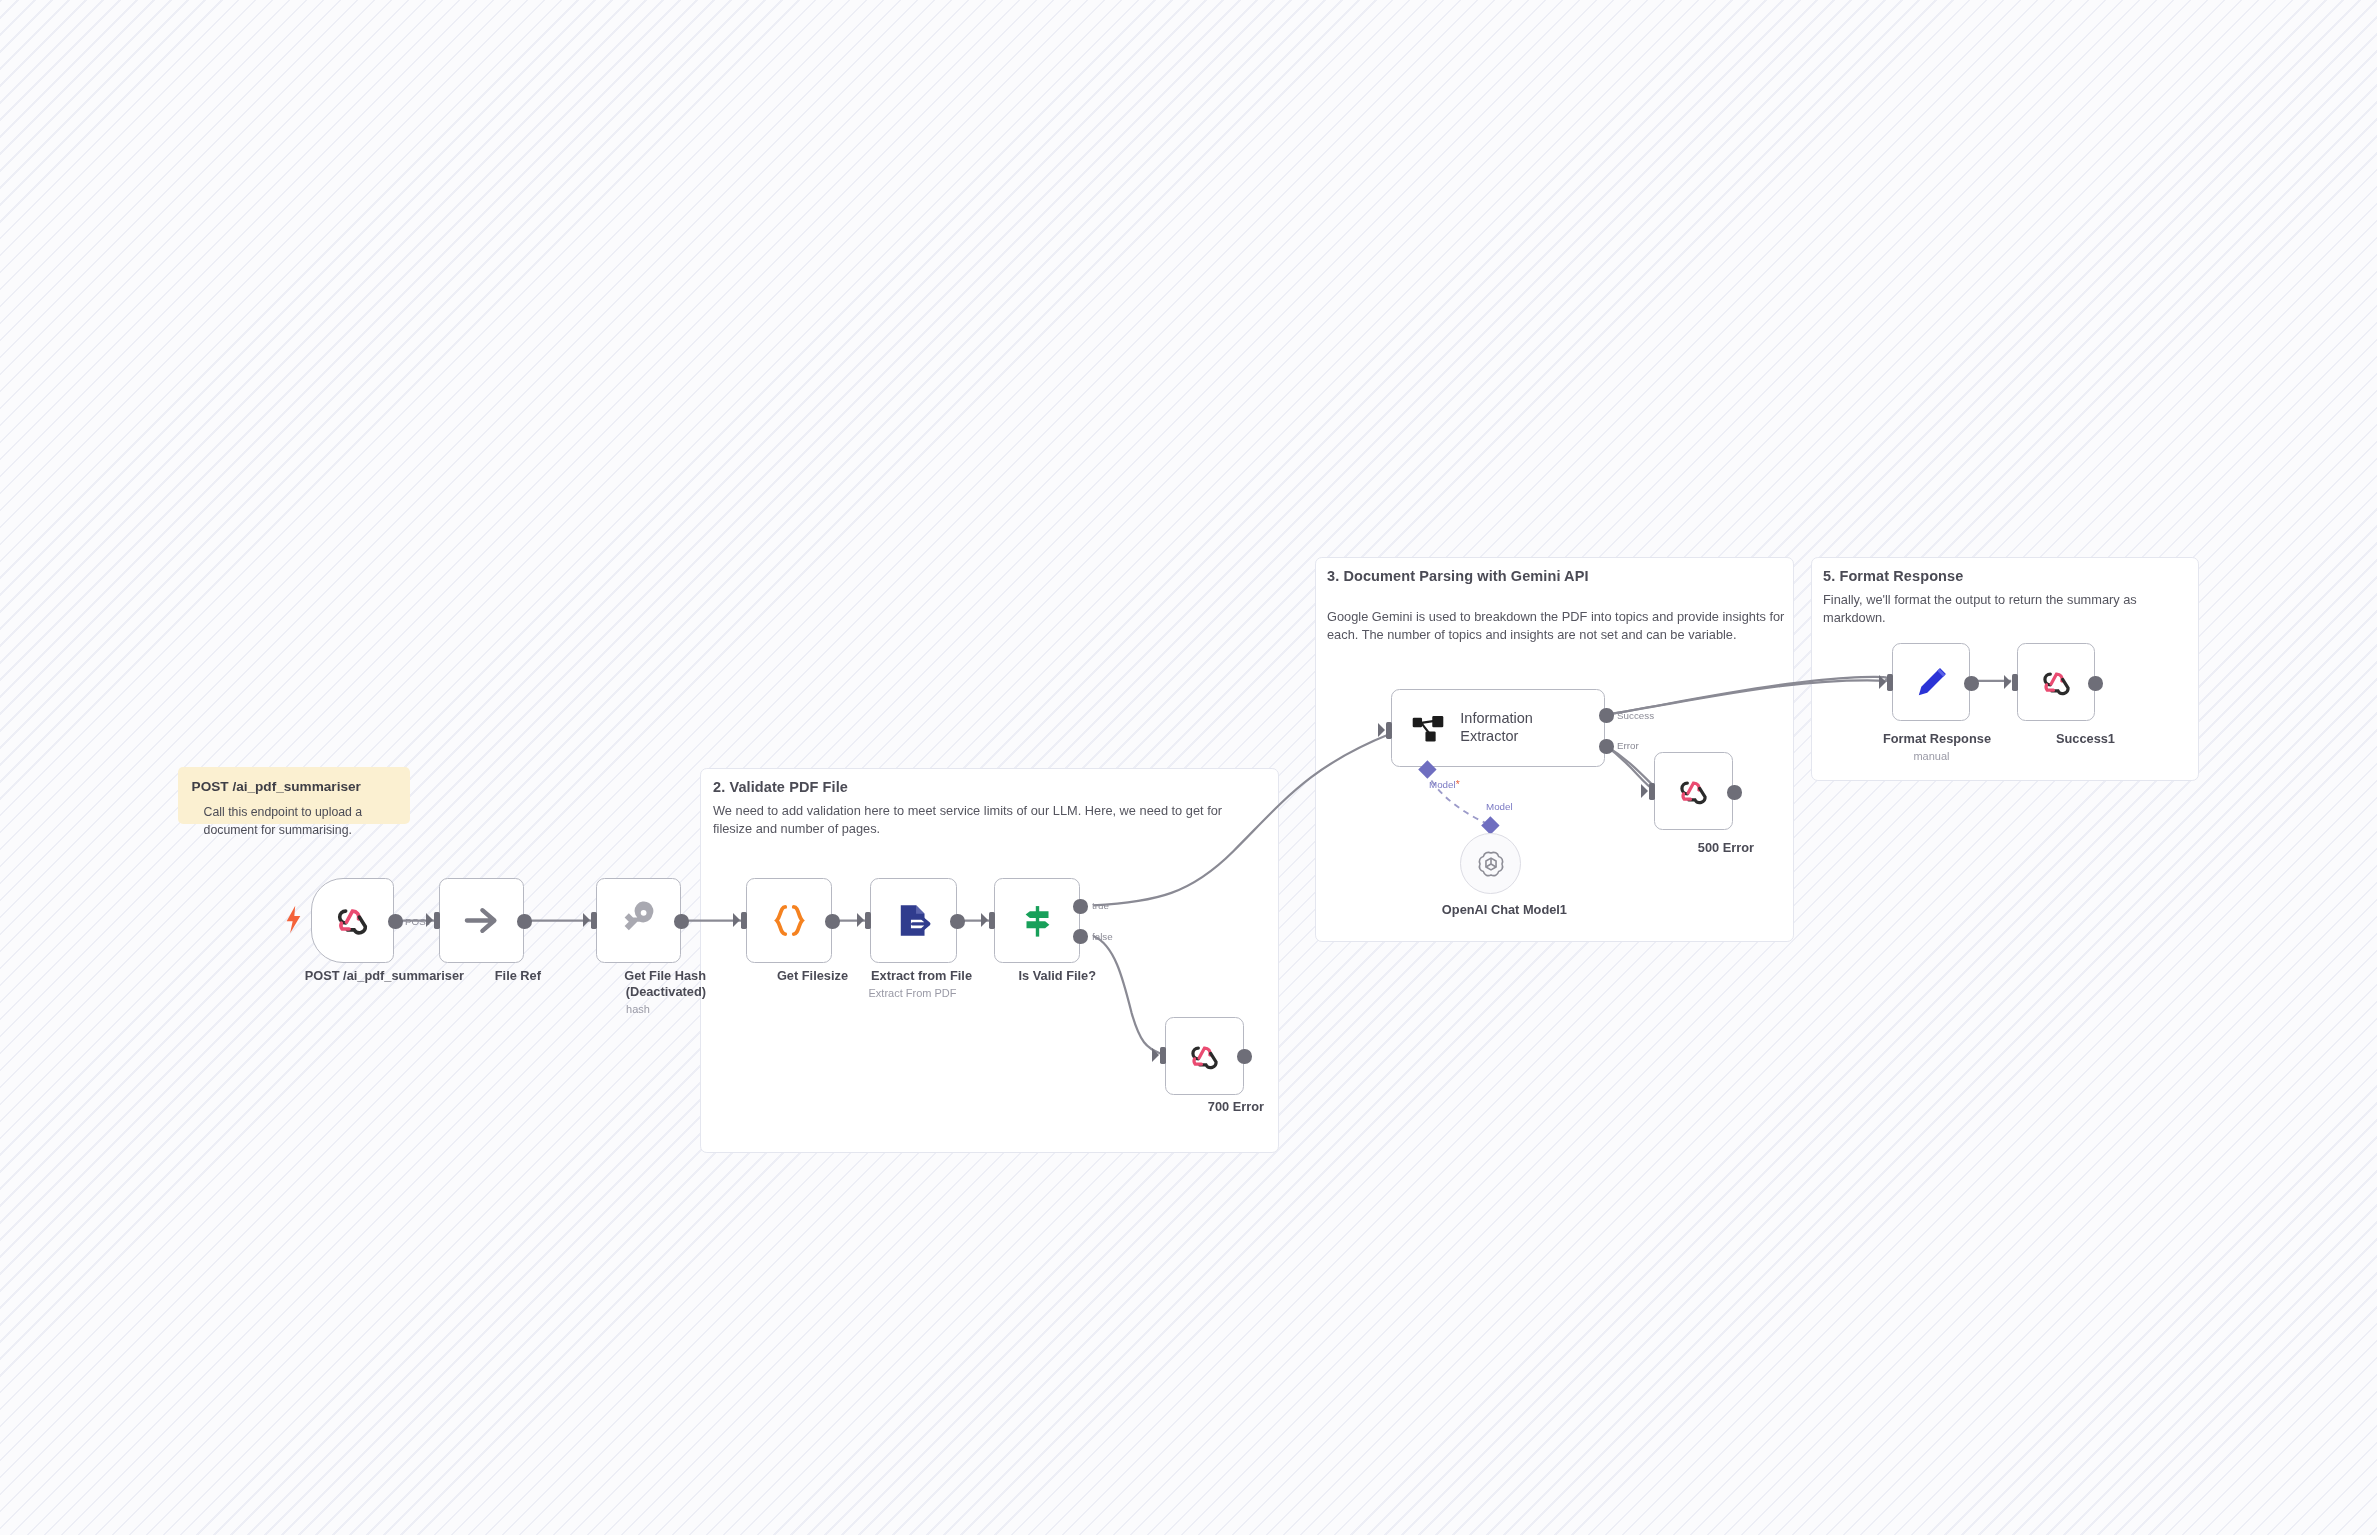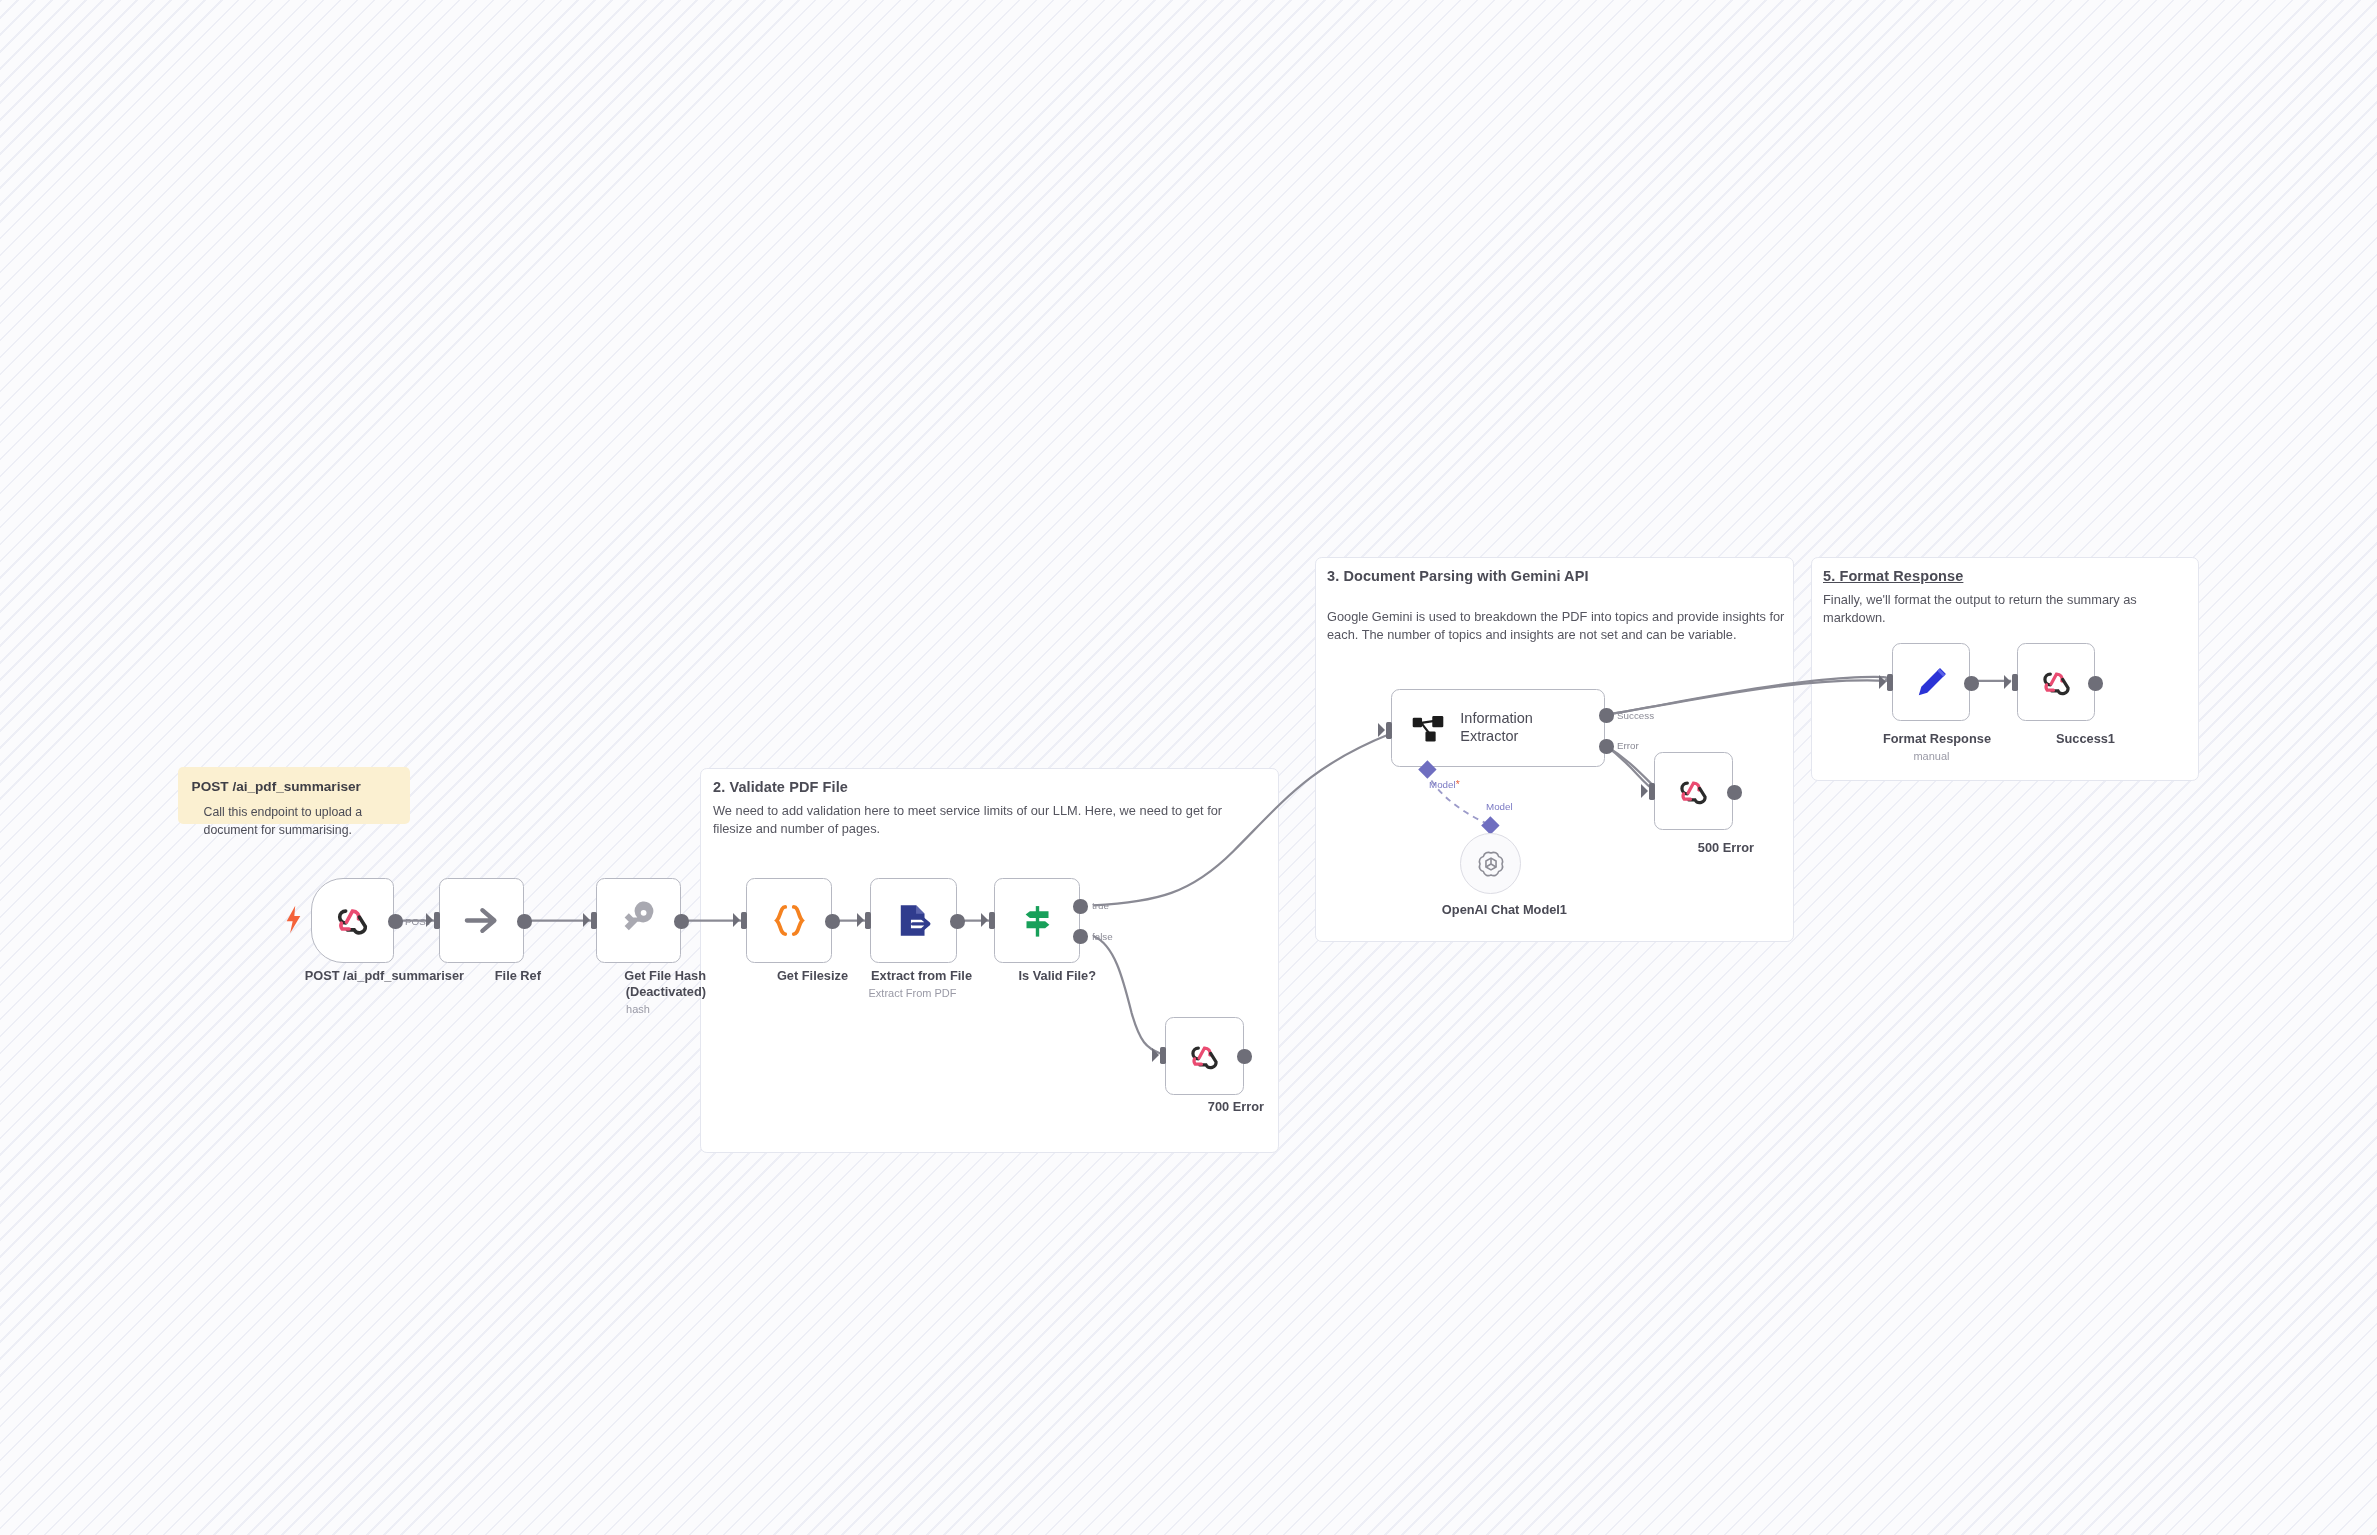--- a/index.html
+++ b/index.html
@@ -173,21 +173,21 @@
   <div class="section-box" style="left:700px; top:768px; width:579px; height:385px;"></div>
   <div class="section-box" style="left:1315px; top:557px; width:479px; height:385px;"></div>
   <div class="section-box" style="left:1811px; top:557px; width:388px; height:224px;"></div>
 
   <div class="section-title" style="left:713px; top:779px;">2. Validate PDF File</div>
   <div class="section-desc" style="left:713px; top:802px; width:550px;">We need to add validation here to meet service limits of our LLM. Here, we need to get for filesize and number of pages.</div>
 
   <div class="section-title" style="left:1327px; top:568px;">3. Document Parsing with Gemini API</div>
   <div class="section-desc" style="left:1327px; top:608px; width:459px;">Google Gemini is used to breakdown the PDF into topics and provide insights for each. The number of topics and insights are not set and can be variable.</div>
 
-  <div class="section-title" style="left:1823px; top:568px;text-decoration:underline;">5. Format Response</div>
+  <div class="section-title" style="left:1823px; top:568px;">5. Format Response</div>
   <div class="section-desc" style="left:1823px; top:591px; width:374px;">Finally, we'll format the output to return the summary as markdown.</div>
 
   <div class="sticky" style="left:178px; top:767px; width:232px; height:57px;">
     <div class="sticky-title">POST /ai_pdf_summariser</div>
     <div class="sticky-body">Call this endpoint to upload a document for summarising.</div>
   </div>
 
   <svg id="wires" viewBox="0 0 2794 1805">
     <defs>
       <style>

